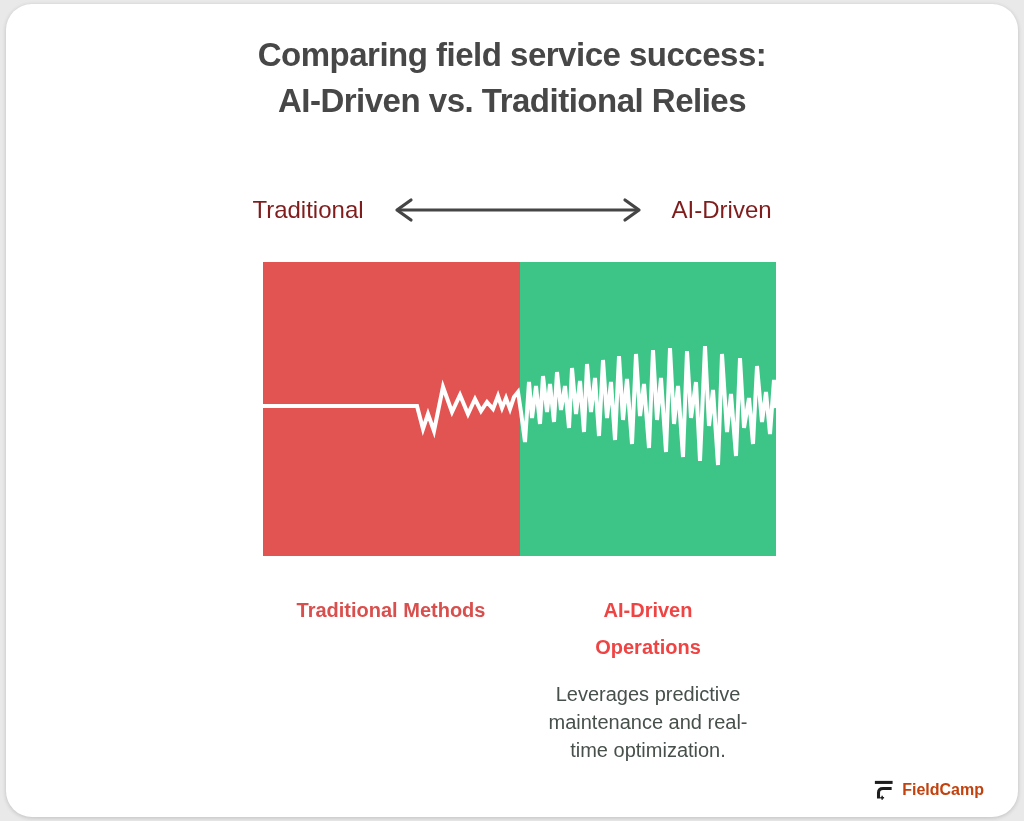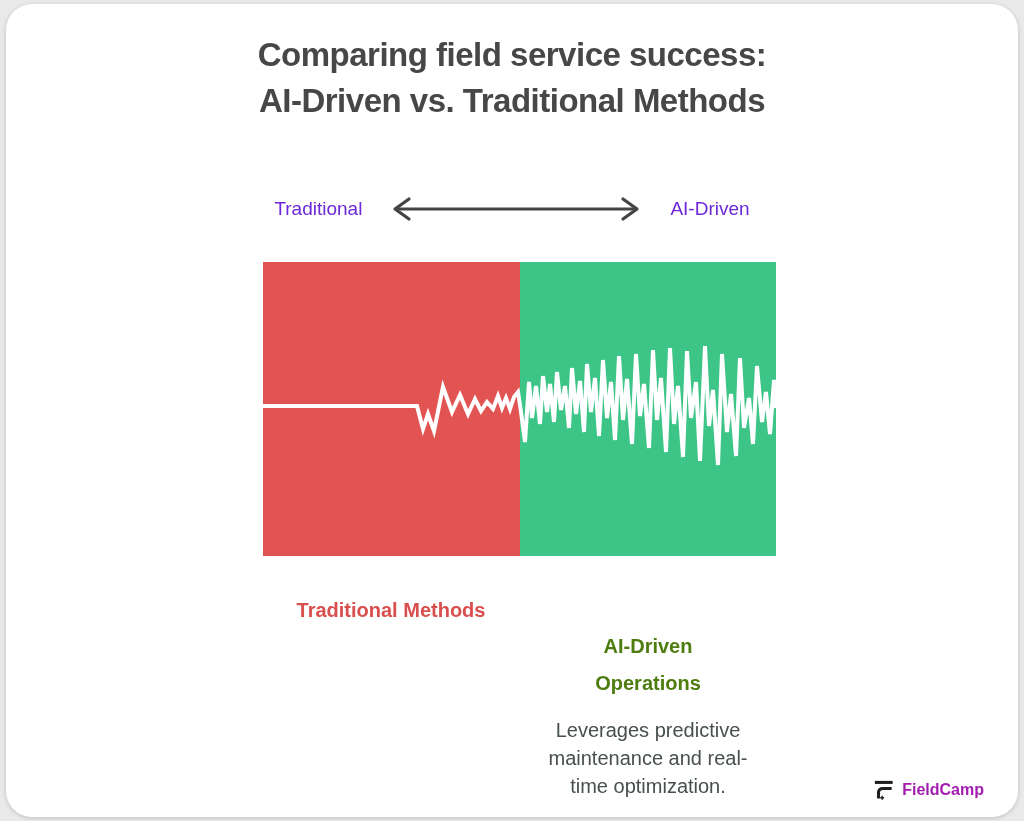--- a/index.html
+++ b/index.html
@@ -29,22 +29,22 @@
   }
   .axis-row {
     position: absolute;
     top: 192px; left: 0; right: 0;
     display: flex;
     align-items: center;
     justify-content: center;
     gap: 24px;
   }
   .axis-label {
-    font-size: 19px;
-    color: #6d28d9;
+    font-size: 24px;
+    color: #7f1d1d;
   }
   .arrow-svg { display: block; }
   .panels {
     position: absolute;
     left: 257px; top: 258px;
     width: 513px; height: 294px;
   }
   .panel {
     position: absolute;
     top: 0; height: 100%; width: 50%;
@@ -91,21 +91,21 @@
     color: #363636;
   }
 </style>
 </head>
 <body style="background: rgb(233, 233, 233);">
 
 <div class="card" style="background: rgb(255, 255, 255);">
 
   <h1 class="title" style="color: rgb(71, 71, 71);">
     <span>Comparing field service success:</span><br>
-    <span>AI-Driven vs. Traditional Methods</span>
+    <span>AI-Driven vs. Traditional Relies</span>
   </h1>
 
   <div class="axis-row">
     <span class="axis-label">Traditional</span>
     <svg class="arrow-svg" width="260" height="26" viewBox="0 0 260 26">
       <g id="arrow-group" fill="none" stroke="#454545" stroke-width="3.2" stroke-linecap="round" stroke-linejoin="round">
         <line x1="10" y1="13" x2="250" y2="13"></line>
         <polyline points="23,3 9,13 23,23"></polyline>
         <polyline points="237,3 251,13 237,23"></polyline>
       </g>
@@ -119,28 +119,28 @@
     <svg class="wave-svg" viewBox="0 0 513 294" preserveAspectRatio="none">
       <polyline id="wave-line" fill="none" stroke-linecap="butt" stroke-linejoin="miter" points="0,144 154,144 160,167 165,152 171,169 180,125 189,150 197,133 205,152 212,137 218,149 224,140 230,147 235,134 239,146 243,136 247,147 251,135 255,130 258,150 262,180 266,120 269,156 273,124 277,162 280,114 284,150 287,122 291,160 294,110 298,148 302,124 306,166 309,106 313,152 317,119 321,170 324,102 328,150 332,116 336,174 340,98 344,156 348,120 352,178 356,94 360,158 364,117 369,182 373,92 377,154 381,122 386,186 390,88 394,158 398,116 403,190 407,86 411,162 415,124 420,195 424,89 428,156 433,120 437,199 442,84 446,164 450,128 455,203 459,92 464,170 468,132 473,194 477,96 481,166 486,136 490,182 494,104 499,160 503,130 507,172 511,118 513,146" stroke="#ffffff" stroke-width="4"></polyline>
     </svg>
   </div>
 
   <div class="col col-left">
     <div class="col-heading" id="heading-left" style="color: rgb(217, 79, 77);">Traditional Methods</div>
   </div>
 
   <div class="col col-right">
-    <div class="col-heading" id="heading-right" style="color: #4d7c0f; margin-top: 36px;">AI-Driven Operations</div>
+    <div class="col-heading" id="heading-right" style="color: #ef4444;">AI-Driven Operations</div>
     <p class="col-desc">Leverages predictive maintenance and real-time optimization.</p>
   </div>
 
   <div class="logo">
     <svg width="23" height="23" viewBox="0 0 24 24">
       <g fill="none" stroke="#1e1e1e">
         <path d="M3 4.6 H21.5" stroke-width="3.2"></path>
         <path d="M20.5 11 H11.5 Q6.8 11 6.8 15.5 V21.5" stroke-width="3.2"></path>
         <path d="M10.6 18.6 v4 M8.6 20.6 h4" stroke-width="1.5"></path>
       </g>
     </svg>
-    <span class="logo-text" style="color: #a21caf;">FieldCamp</span>
+    <span class="logo-text" style="color: #c2410c;">FieldCamp</span>
   </div>
 
 </div>
 
 </body></html>

